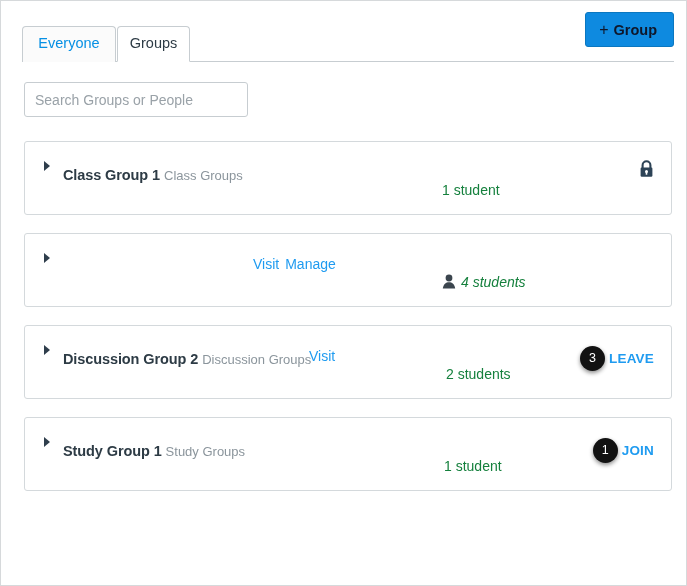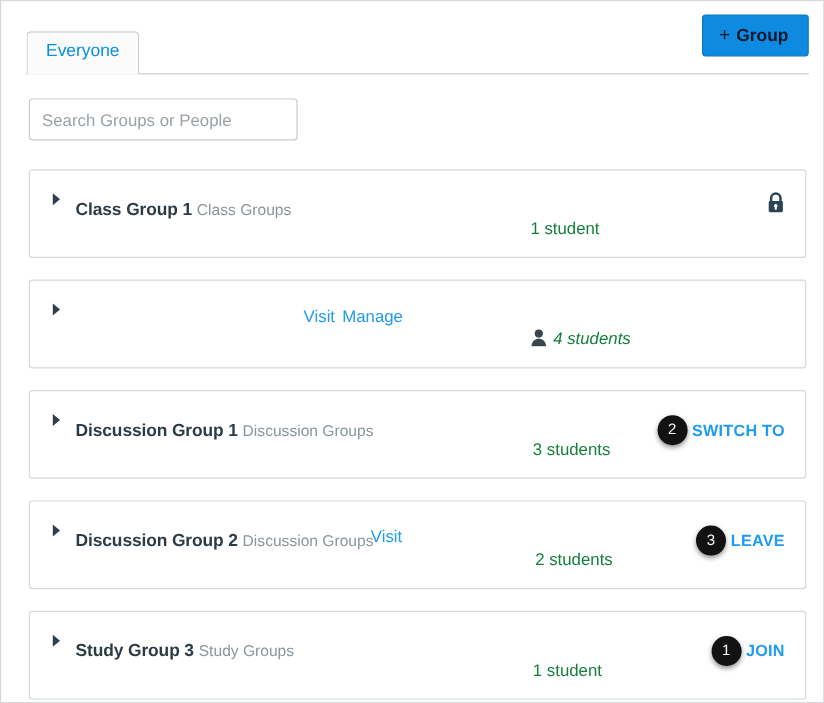--- a/index.html
+++ b/index.html
@@ -225,20 +225,21 @@
   }
 </style>
 </head>
 <body>
 
 <div id="page">
 
   <div class="tabs-wrap">
     <div class="tabs-baseline"></div>
     <div class="tab tab-everyone">Everyone</div>
+    <div class="tab tab-groups">Groups</div>
     <div class="btn-group">
       <span class="plus">+</span><span>Group</span>
     </div>
   </div>
 
   <input class="search-input" type="text" placeholder="Search Groups or People" style="">
 
   <div class="group-list" id="group-list">
       <div class="group-row">
         <div class="caret"></div>
@@ -256,40 +257,31 @@
       <div class="group-row">
         <div class="caret"></div>
         <div class="row-links" style="left:228px;"><a class="row-link">Visit</a><a class="row-link">Manage</a></div>
         <div class="row-count" style="left:417px;font-style:italic;"><svg class="person-icon" width="14" height="15" viewBox="0 0 14 15">
             <circle cx="7" cy="4" r="3.4" fill="#3b454e"></circle>
             <path d="M0.8 14.5 C1.4 9.9 4.0 8.2 7 8.2 C10 8.2 12.6 9.9 13.2 14.5 Z" fill="#3b454e"></path>
           </svg><span>4 students</span></div>
       </div>
       <div class="group-row">
         <div class="caret"></div>
-        <div class="row-title"><span class="row-name">Discussion Group 1</span><span class="row-category">Discussion Groups</span></div>
-        <div class="row-count" style="left:419px;"><span>3 students</span></div>
-        <div class="row-right">
-          <span class="badge">2</span>
-          <a class="action-link">SWITCH TO</a>
-        </div>
-      </div>
-      <div class="group-row">
-        <div class="caret"></div>
         <div class="row-title"><span class="row-name">Discussion Group 2</span><span class="row-category">Discussion Groups</span></div>
         <div class="row-links" style="left:284px;"><a class="row-link">Visit</a></div>
         <div class="row-count" style="left:421px;"><span>2 students</span></div>
         <div class="row-right">
           <span class="badge">3</span>
           <a class="action-link">LEAVE</a>
         </div>
       </div>
       <div class="group-row">
         <div class="caret"></div>
-        <div class="row-title"><span class="row-name">Study Group 3</span><span class="row-category">Study Groups</span></div>
+        <div class="row-title"><span class="row-name">Study Group 1</span><span class="row-category">Study Groups</span></div>
         <div class="row-count" style="left:419px;"><span>1 student</span></div>
         <div class="row-right">
           <span class="badge">1</span>
           <a class="action-link">JOIN</a>
         </div>
       </div>
     </div>
 
 </div>
 

